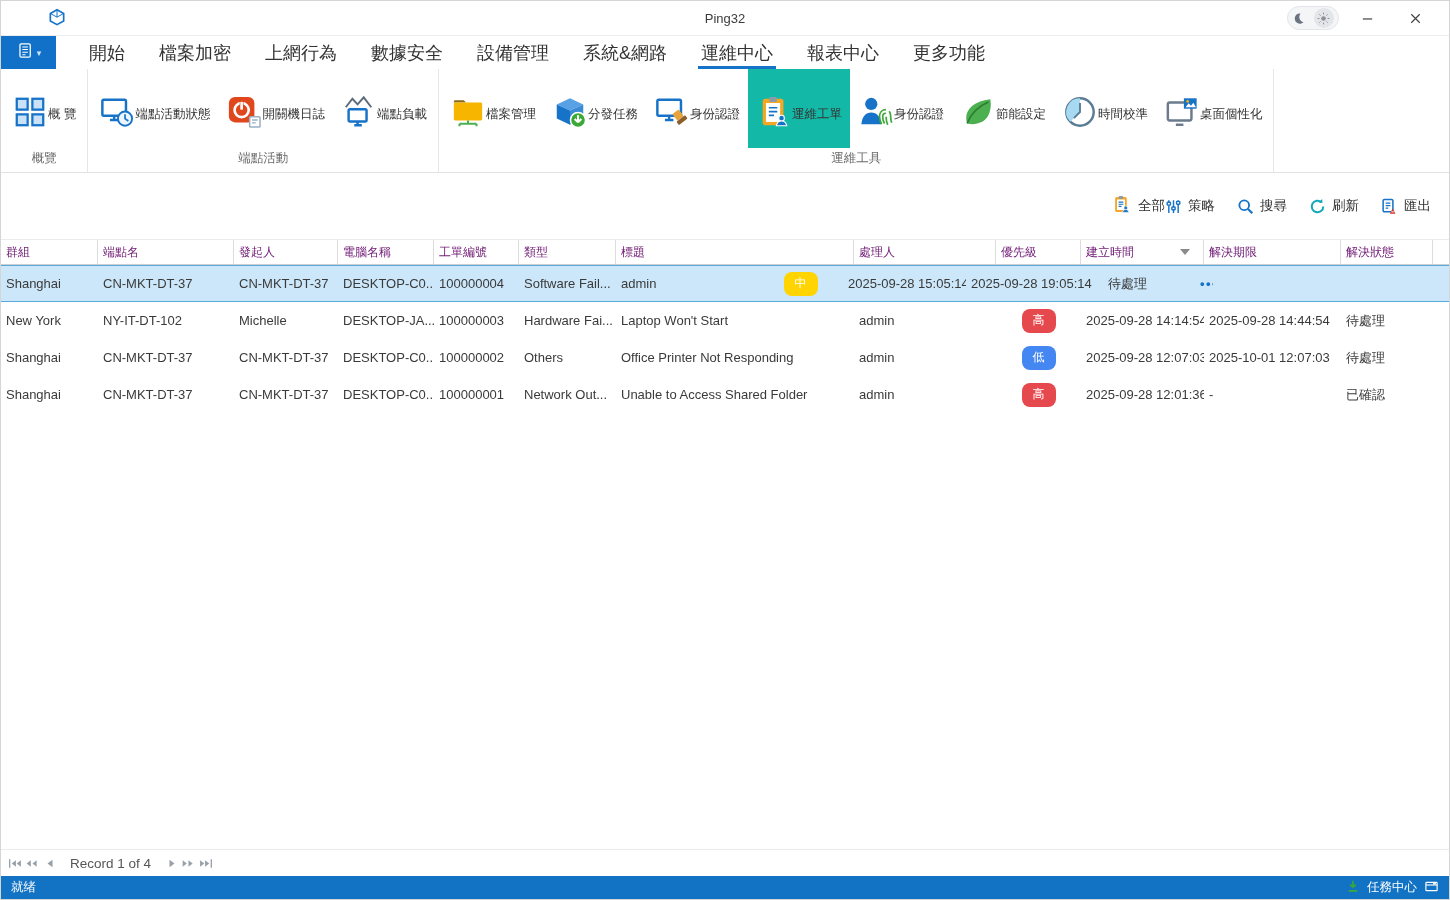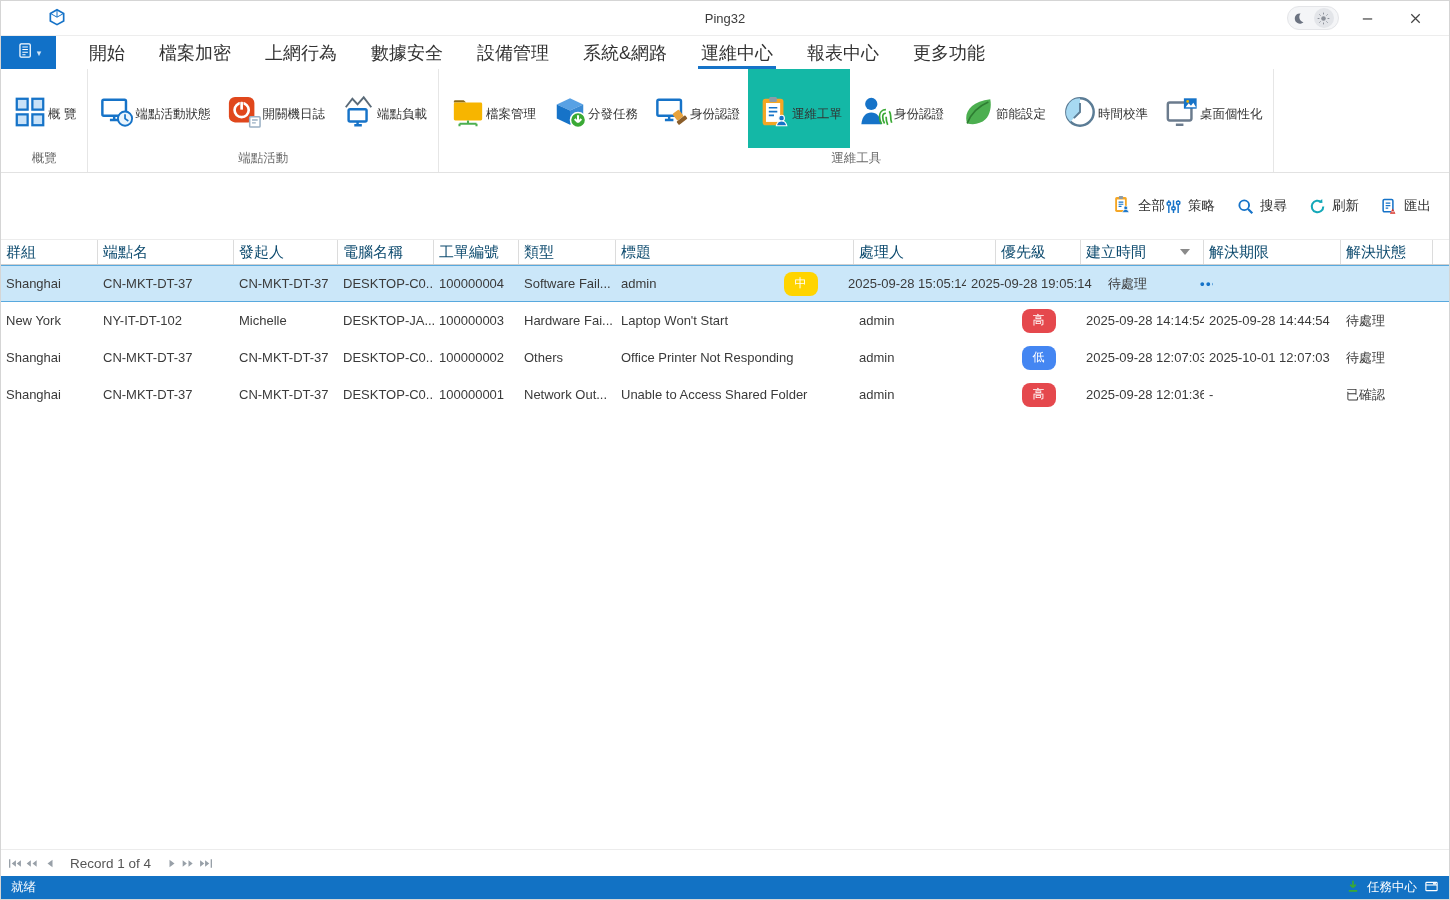--- a/index.html
+++ b/index.html
@@ -37,21 +37,21 @@
 
   
   .toolbar { height:66px; flex:0 0 66px; display:flex; align-items:center; justify-content:flex-end; padding:0 18px 0 28px; background:#fff; }
   .filter-btn { display:flex; align-items:center; gap:7px; font-size:13.5px; color:#333; cursor:pointer; }
   .tb-actions { display:flex; align-items:center; gap:22px; }
   .tb-btn { display:flex; align-items:center; gap:6px; font-size:13.5px; color:#333; cursor:pointer; }
 
   
   .grid { flex:1; display:flex; flex-direction:column; background:#fff; overflow:hidden; }
   .thead { height:26px; flex:0 0 26px; display:flex; border-top:1px solid #ececec; border-bottom:1px solid #cfcfcf; }
-  .th { display:flex; align-items:center; padding:0 5px; font-size:15px; color:#0c4a6e; border-right:1px solid #dcdcdc; overflow:hidden; white-space:nowrap; cursor:pointer; }
+  .th { display:flex; align-items:center; padding:0 5px; font-size:12px; color:#701a75; border-right:1px solid #dcdcdc; overflow:hidden; white-space:nowrap; cursor:pointer; }
   .th:last-child { border-right:none; }
   .th .sort { margin-left:auto; margin-right:8px; display:flex; }
   .tr { height:37px; flex:0 0 37px; display:flex; align-items:center; cursor:pointer; }
   .tr.selected { background:#cbe7f9; box-shadow: inset 0 1px 0 #58a9de, inset 0 -1px 0 #58a9de; }
   .td { padding:0 5px; font-size:13px; color:#3a3a3a; overflow:hidden; white-space:nowrap; display:flex; align-items:center; height:100%; }
   .td.center { justify-content:center; }
   .badge { min-width:34px; height:24px; padding:0 6px; border-radius:8px; color:#fff; font-size:12px; display:flex; align-items:center; justify-content:center; }
   .row-actions { color:#1673c8; font-weight:bold; font-size:13px; letter-spacing:1.5px; cursor:pointer; }
 
   

